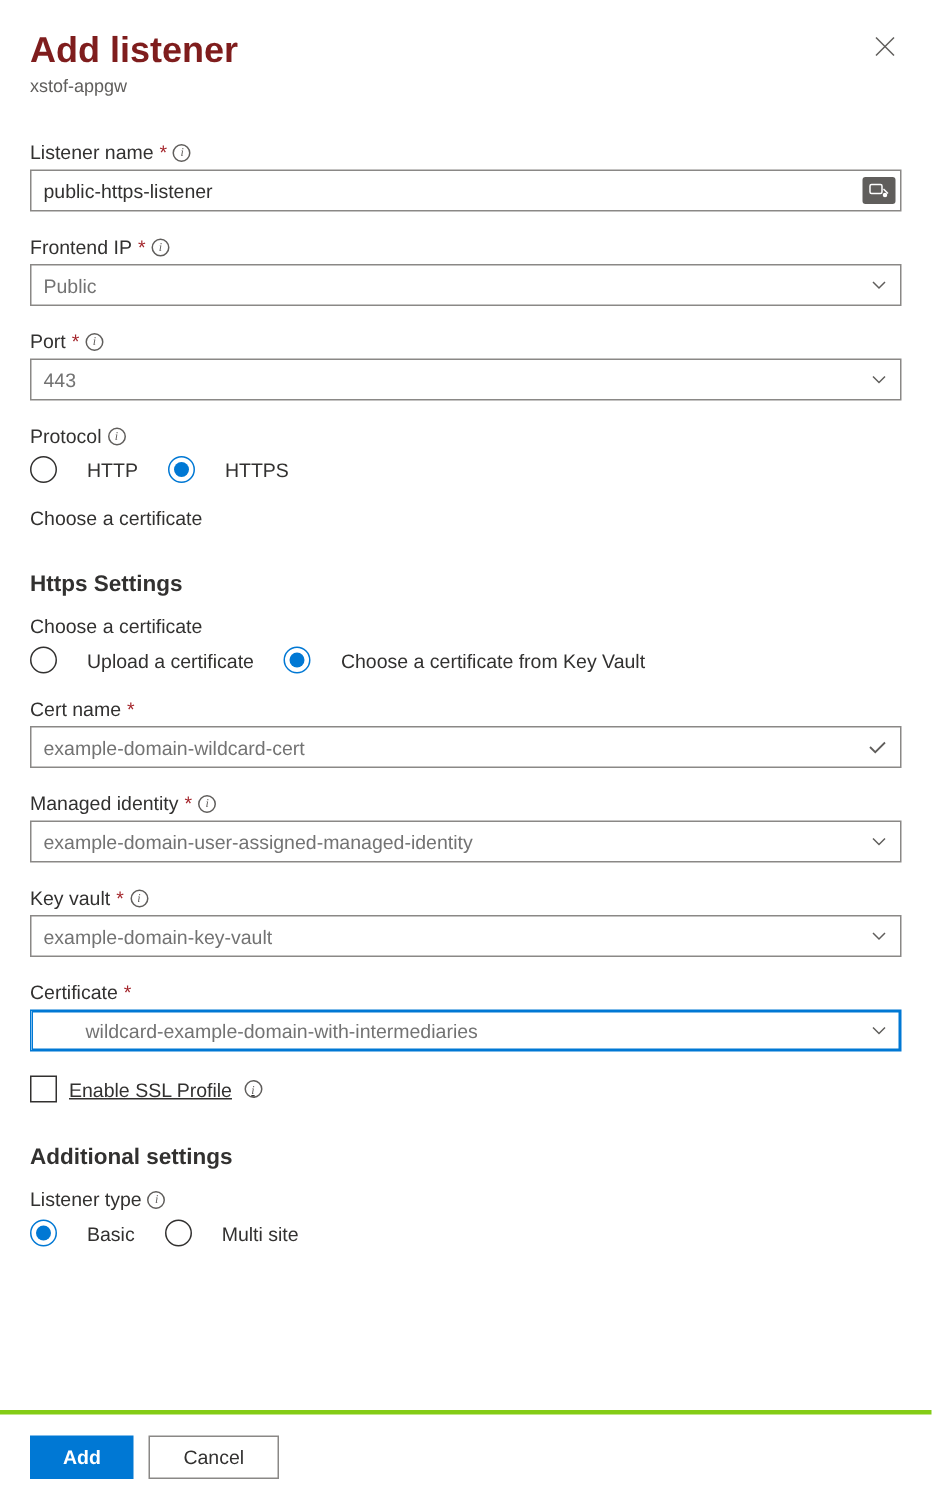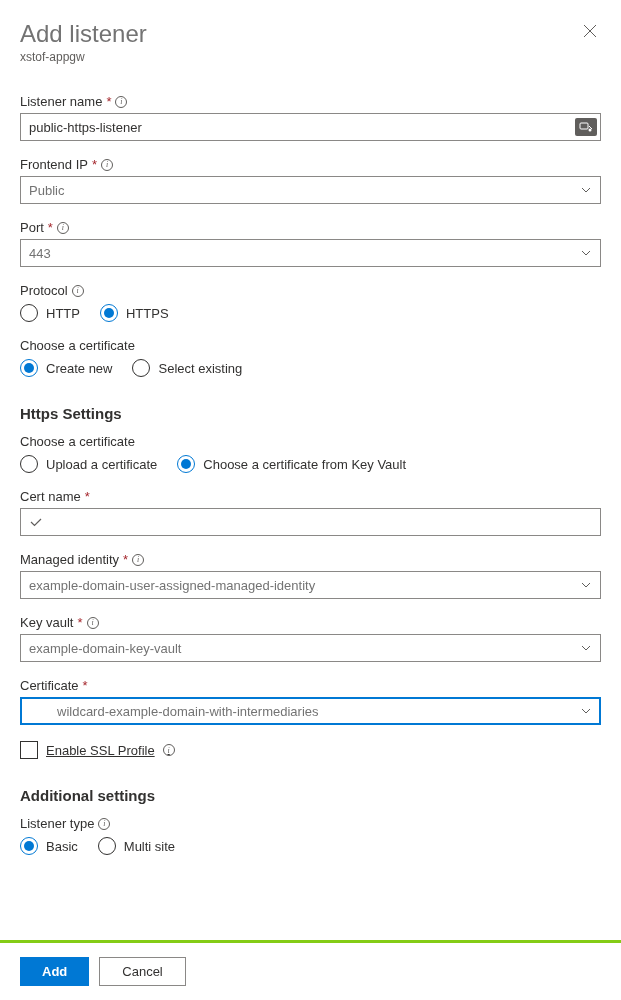--- a/index.html
+++ b/index.html
@@ -6,21 +6,21 @@
     body {
       font-family: "Segoe UI", -apple-system, BlinkMacSystemFont, sans-serif;
       font-size: 13px;
       color: #323130;
       background: #fff;
       width: 621px;
       padding: 20px;
       position: relative;
     }
     .header { display: flex; justify-content: space-between; align-items: flex-start; margin-bottom: 30px; }
-    .title { font-size: 24px; font-weight: 400; color: #737373; }
+    .title { font-size: 24px; font-weight: 700; color: #7f1d1d; }
     .subtitle { font-size: 12px; color: #605e5c; margin-top: 2px; }
     .close-btn { cursor: pointer; font-size: 16px; color: #605e5c; padding: 4px; }
     .field { margin-bottom: 16px; }
     .label-row { display: flex; align-items: center; gap: 4px; margin-bottom: 4px; font-size: 13px; }
     .required { color: #a4262c; }
     .info-icon {
       width: 12px; height: 12px; border: 1px solid #605e5c; border-radius: 50%;
       display: inline-flex; align-items: center; justify-content: center;
       font-size: 8px; color: #605e5c; font-style: italic; font-family: serif;
     }
@@ -33,21 +33,21 @@
       width: 100%; height: 28px; padding: 0 8px;
       border: 1px solid #8a8886; font-size: 13px; color: #737373;
       background: #fff; display: flex; align-items: center; justify-content: space-between;
       cursor: pointer;
     }
     .select-box.highlighted { border-color: #0078d4; border-width: 1px; box-shadow: inset 0 0 0 1px #0078d4; padding-left: 36px; }
     .chevron { width: 12px; height: 12px; }
     .chevron svg { width: 100%; height: 100%; }
     .check-icon { width: 14px; height: 14px; }
     .radio-group { display: flex; gap: 20px; align-items: center; margin-top: 6px; }
-    .radio-item { display: flex; align-items: center; gap: 8px; cursor: pointer; }
+    .radio-item { display: flex; align-items: center; gap: 20px; cursor: pointer; }
     .radio-outer {
       width: 18px; height: 18px; border: 1px solid #323130; border-radius: 50%;
       display: flex; align-items: center; justify-content: center;
     }
     .radio-outer.selected { border-color: #0078d4; }
     .radio-inner {
       width: 10px; height: 10px; border-radius: 50%; background: #0078d4; display: none;
     }
     .radio-outer.selected .radio-inner { display: block; }
     .section-heading { font-size: 15px; font-weight: 600; margin-top: 28px; margin-bottom: 12px; }
@@ -156,32 +156,20 @@
           </div>
         <span>HTTPS</span>
       </div>
     </div>
   </div>
 
   <div class="field">
     <div class="label-row">
       <span>Choose a certificate</span>
     </div>
-    <div class="radio-group">
-      <div class="radio-item">
-        <div class="radio-outer selected">
-            <div class="radio-inner"></div>
-          </div>
-        <span>Create new</span>
-      </div>
-      <div class="radio-item">
-        <div class="radio-outer"></div>
-        <span>Select existing</span>
-      </div>
-    </div>
   </div>
 
   <div class="section-heading">Https Settings</div>
 
   <div class="field">
     <div class="label-row">
       <span>Choose a certificate</span>
     </div>
     <div class="radio-group">
       <div class="radio-item">
@@ -196,20 +184,21 @@
       </div>
     </div>
   </div>
 
   <div class="field">
     <div class="label-row">
       <span>Cert name</span>
       <span class="required">*</span>
     </div>
     <div class="select-box">
+      <span>example-domain-wildcard-cert</span>
       <span class="check-icon"><svg viewBox="0 0 14 14">
             <path d="M2 7 L5.5 10.5 L12 4" stroke="#605e5c" stroke-width="1.2" fill="none"></path>
           </svg></span>
     </div>
   </div>
 
   <div class="field">
     <div class="label-row">
       <span>Managed identity</span>
       <span class="required">*</span>

